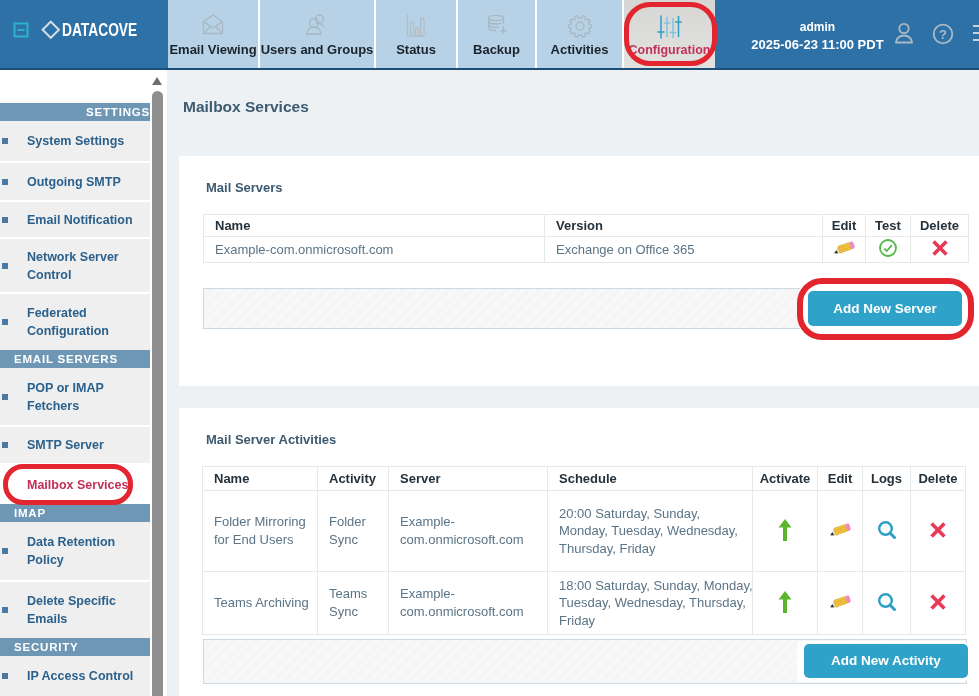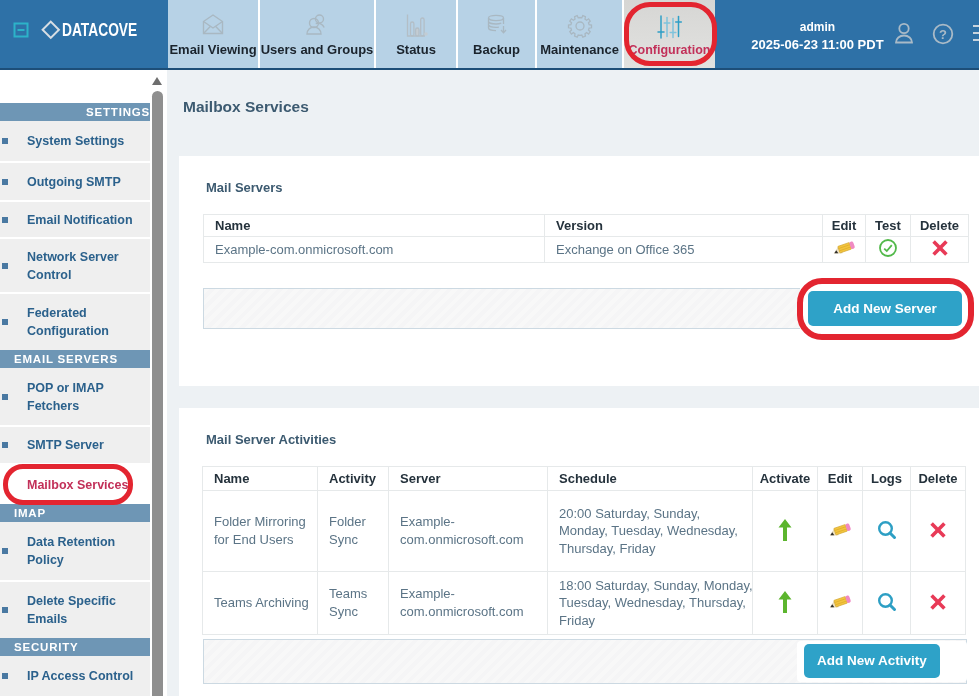--- a/index.html
+++ b/index.html
@@ -99,21 +99,21 @@
         </svg></div>
     <div class="lbl">Backup</div>
   </div>
   <div class="tab" style="left:535px;width:87px;">
     <div class="ico"><svg width="28" height="26" viewBox="0 0 28 26">
       <g fill="none" stroke="#a9b8c2" stroke-width="1.3">
         <circle cx="14" cy="13" r="4"></circle>
         <path d="M14 4.5 l1.8 0.3 1 -2.2 2.6 1.1 -0.4 2.4 1.6 1.1 2 -1.4 1.6 2.3 -1.7 1.7 0.6 1.8 2.4 0.4 0 2.8 -2.4 0.4 -0.6 1.8 1.7 1.7 -1.6 2.3 -2 -1.4 -1.6 1.1 0.4 2.4 -2.6 1.1 -1 -2.2 -1.8 0.3 -1.8 -0.3 -1 2.2 -2.6 -1.1 0.4 -2.4 -1.6 -1.1 -2 1.4 -1.6 -2.3 1.7 -1.7 -0.6 -1.8 -2.4 -0.4 0 -2.8 2.4 -0.4 0.6 -1.8 -1.7 -1.7 1.6 -2.3 2 1.4 1.6 -1.1 -0.4 -2.4 2.6 -1.1 1 2.2 z"></path>
       </g>
         </svg></div>
-    <div class="lbl">Maintenance</div>
+    <div class="lbl">Activities</div>
   </div>
   <div class="tab" id="tab-config" style="left:622px;width:93px;">
     <div class="ico"><svg width="30" height="28" viewBox="0 0 30 28">
       <g stroke-linecap="round">
         <line x1="6" y1="3" x2="6" y2="25" stroke="#2f9fc6" stroke-width="1.5"></line>
         <line x1="3" y1="19" x2="9" y2="19" stroke="#2f9fc6" stroke-width="1.5"></line>
         <line x1="12" y1="4.5" x2="12" y2="23.5" stroke="#7fc3dc" stroke-width="1.5"></line>
         <line x1="9.2" y1="10" x2="14.8" y2="10" stroke="#7fc3dc" stroke-width="1.5"></line>
         <line x1="18" y1="5.5" x2="18" y2="24.5" stroke="#7fc3dc" stroke-width="1.5"></line>
         <line x1="15.2" y1="19.5" x2="20.8" y2="19.5" stroke="#7fc3dc" stroke-width="1.5"></line>
@@ -323,17 +323,17 @@
             <path d="M13 13 L17.5 17.5" stroke="#2d9fc4" stroke-width="3" stroke-linecap="round"></path>
           </svg></td>
     <td class="c"><svg width="16" height="16" viewBox="0 0 16 16">
             <path d="M1.6 1.6 L14.4 14.4 M14.4 1.6 L1.6 14.4" stroke="#e83a57" stroke-width="3.6"></path>
           </svg></td>
   </tr>
 </tbody>
   </table>
 <div class="toolbar" style="left:203px;top:639px;width:764px;height:45px;"></div>
 <div class="btnwrap" style="left:797px;top:641px;width:170px;height:41px;"></div>
-<div class="btn" style="left:804px;top:644px;width:136px;height:34px;line-height:34px;">Add New Activity</div>
+<div class="btn" style="left:804px;top:644px;width:164px;height:34px;line-height:34px;">Add New Activity</div>
 
 <div class="oval" style="left:624px;top:2px;width:93px;height:64px;border-radius:26px;"></div>
 <div class="oval" style="left:3px;top:464px;width:130px;height:41px;border-radius:20px;"></div>
 <div class="oval" style="left:797px;top:278px;width:177px;height:62px;border-radius:25px;border-width:6px;"></div>
 
 </body></html>

